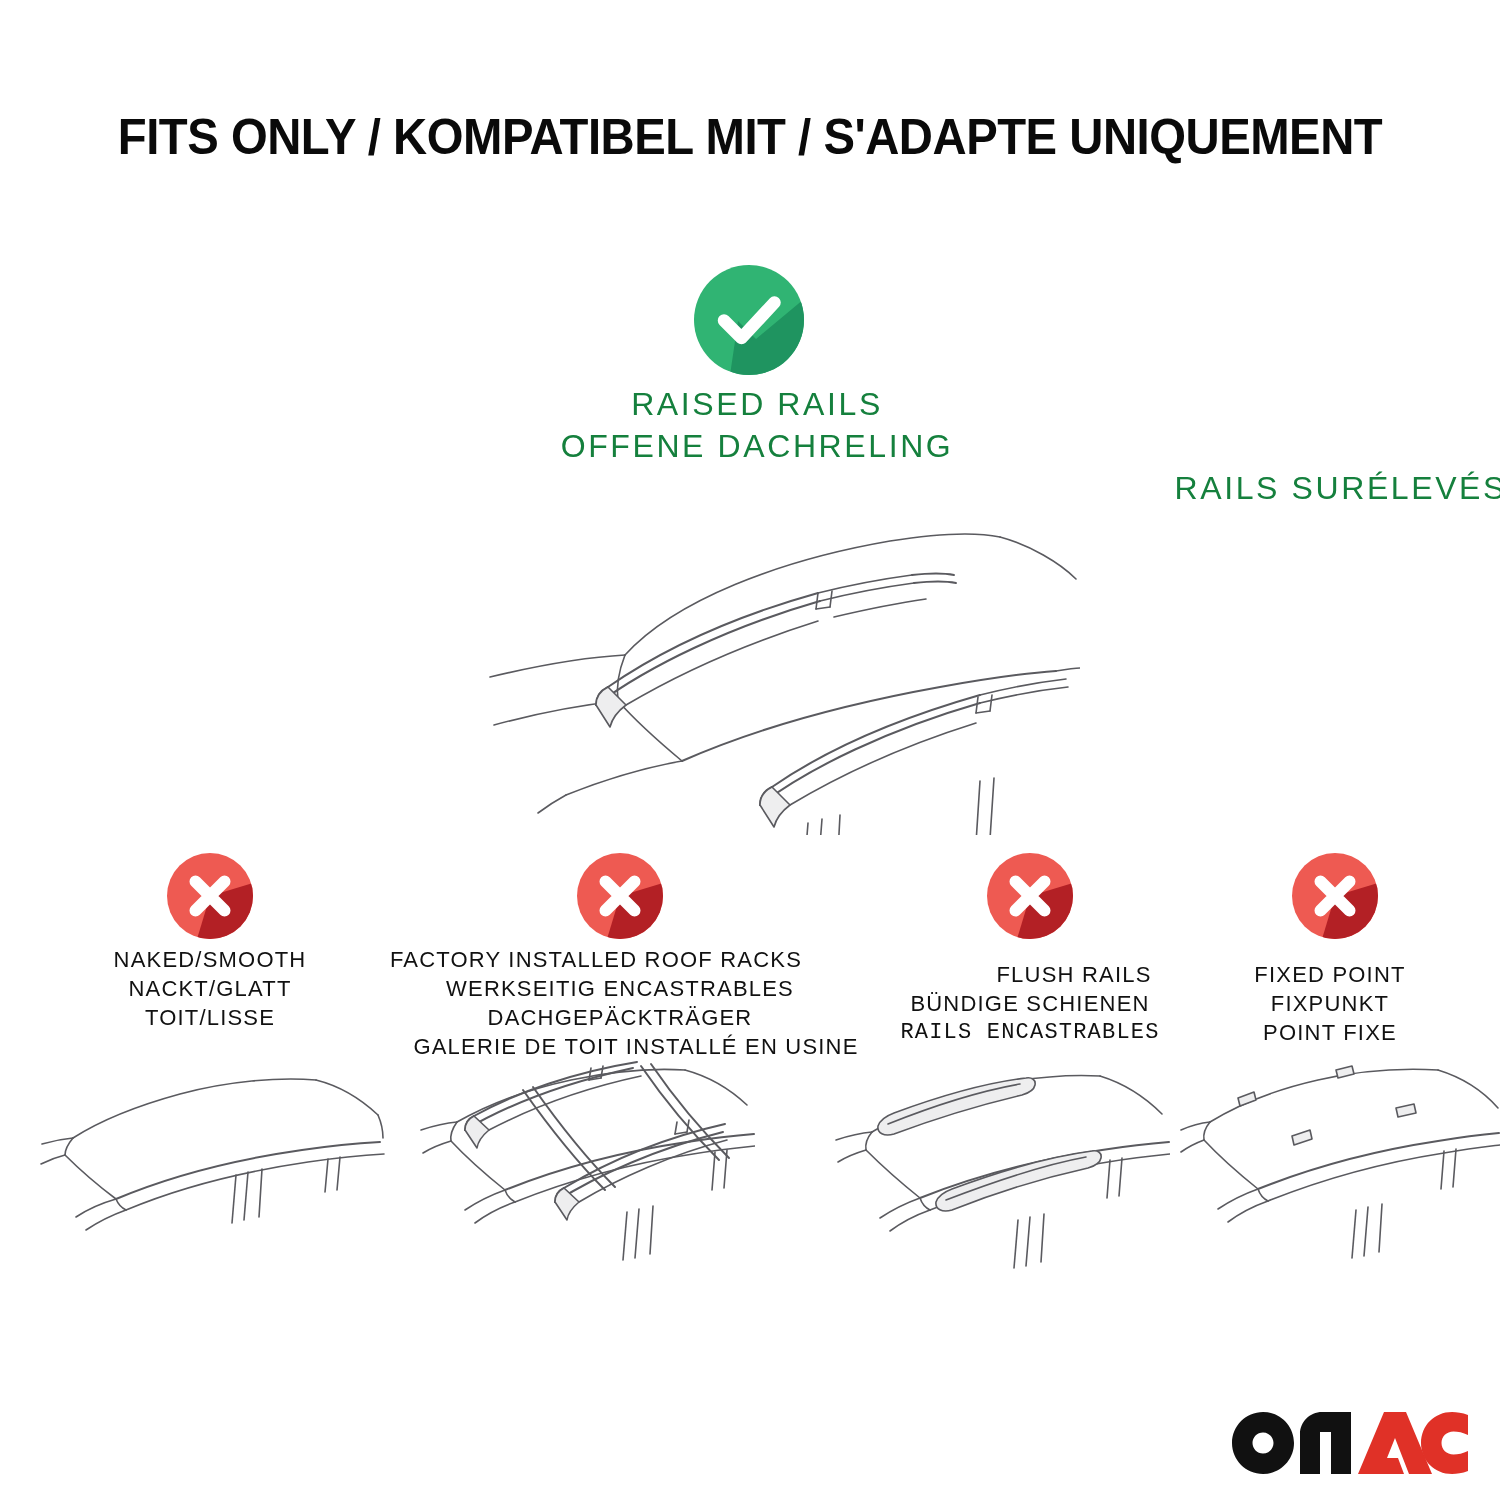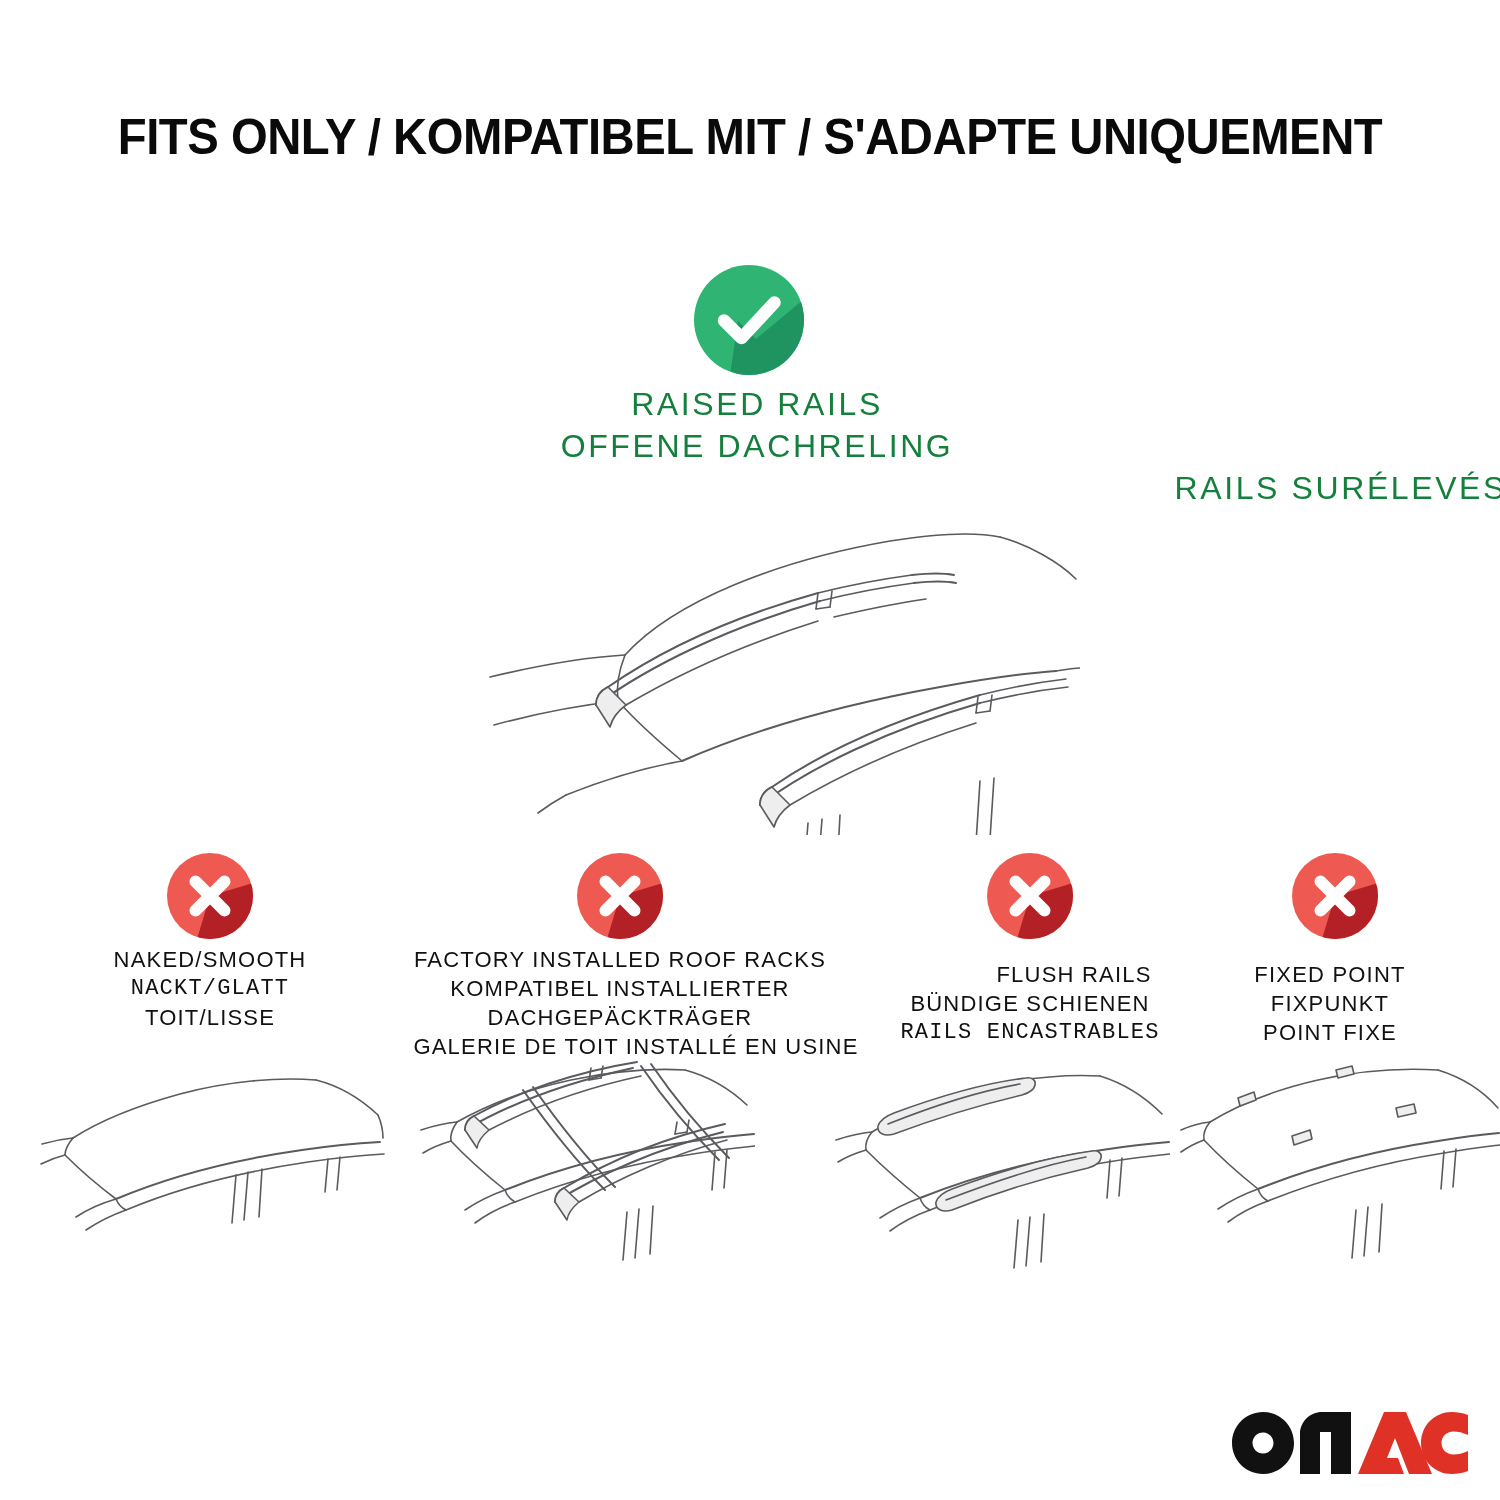--- a/index.html
+++ b/index.html
@@ -167,21 +167,21 @@
 </svg>
 
 <div class="badge badge-red" style="left:167px; top:853px; width:86px; height:86px;">
   <svg viewBox="0 0 86 86" aria-hidden="true">
     <path d="M43 43 L86 30 L86 86 L30 86 Z" fill="#b32025"></path>
     <path d="M28.5 28.5 L57.5 57.5 M57.5 28.5 L28.5 57.5" fill="none" stroke="#ffffff" stroke-width="12" stroke-linecap="round" stroke-linejoin="round"></path>
   </svg>
 </div>
 
 <div class="col-label" style="left:30px; top:945px; width:360px;">NAKED/SMOOTH</div>
-<div class="col-label" style="left:30px; top:974px; width:360px;font-family:Liberation Mono, monospace;">NACKT/GLATT</div>
+<div class="col-label" style="left:30px; top:974px; width:360px;">NACKT/GLATT</div>
 <div class="col-label" style="left:30px; top:1003px; width:360px;">TOIT/LISSE</div>
 
 <svg class="illus" style="left:40px; top:1060px;" width="345" height="235" viewBox="0 0 345 235">
   <path class="thin" d="M33 78 C58 62 96 46 140 34 C188 21 238 17 276 20"></path>
   <path class="thin" d="M276 20 C300 26 322 40 338 55"></path>
   <path class="thin" d="M33 78 C28 84 25 89 25 95"></path>
   <path class="thin" d="M25 95 C38 108 56 124 76 139"></path>
   <path class="mid" d="M76 139 C126 118 192 100 262 90 C296 85 322 83 340 82"></path>
   <path class="thin" d="M33 78 C22 79 12 81 2 84"></path>
   <path class="thin" d="M25 95 C17 97 9 100 1 104"></path>
@@ -197,22 +197,22 @@
   <path class="thin" d="M300 97 L297 130"></path>
 </svg>
 
 <div class="badge badge-red" style="left:577px; top:853px; width:86px; height:86px;">
   <svg viewBox="0 0 86 86" aria-hidden="true">
     <path d="M43 43 L86 30 L86 86 L30 86 Z" fill="#b32025"></path>
     <path d="M28.5 28.5 L57.5 57.5 M57.5 28.5 L28.5 57.5" fill="none" stroke="#ffffff" stroke-width="12" stroke-linecap="round" stroke-linejoin="round"></path>
   </svg>
 </div>
 
-<div class="col-label" style="left:390px; top:945px; width:460px;">FACTORY INSTALLED ROOF RACKS</div>
-<div class="col-label" style="left:390px; top:974px; width:460px;">KOMPATIBEL INSTALLIERTER</div>
+<div class="col-label" style="left:366px; top:945px; width:460px;">FACTORY INSTALLED ROOF RACKS</div>
+<div class="col-label" style="left:390px; top:974px; width:460px;">WERKSEITIG ENCASTRABLES</div>
 <div class="col-label" style="left:390px; top:1003px; width:460px;">DACHGEPÄCKTRÄGER</div>
 <div class="col-label" style="left:406px; top:1032px; width:460px;">GALERIE DE TOIT INSTALLÉ EN USINE</div>
 
 <svg class="illus" style="left:405px; top:1060px;" width="350" height="235" viewBox="0 0 350 235">
 
   <path class="thin" d="M52 62 C80 46 120 30 166 20 C208 11 248 8 280 10"></path>
   <path class="thin" d="M280 10 C306 17 326 30 342 45"></path>
   <path class="thin" d="M52 62 C47 69 45 75 46 81"></path>
   <path class="thin" d="M46 81 C60 96 80 114 100 130"></path>
   <path class="mid" d="M100 130 C150 110 214 92 282 82 C314 77 336 75 349 74"></path>

